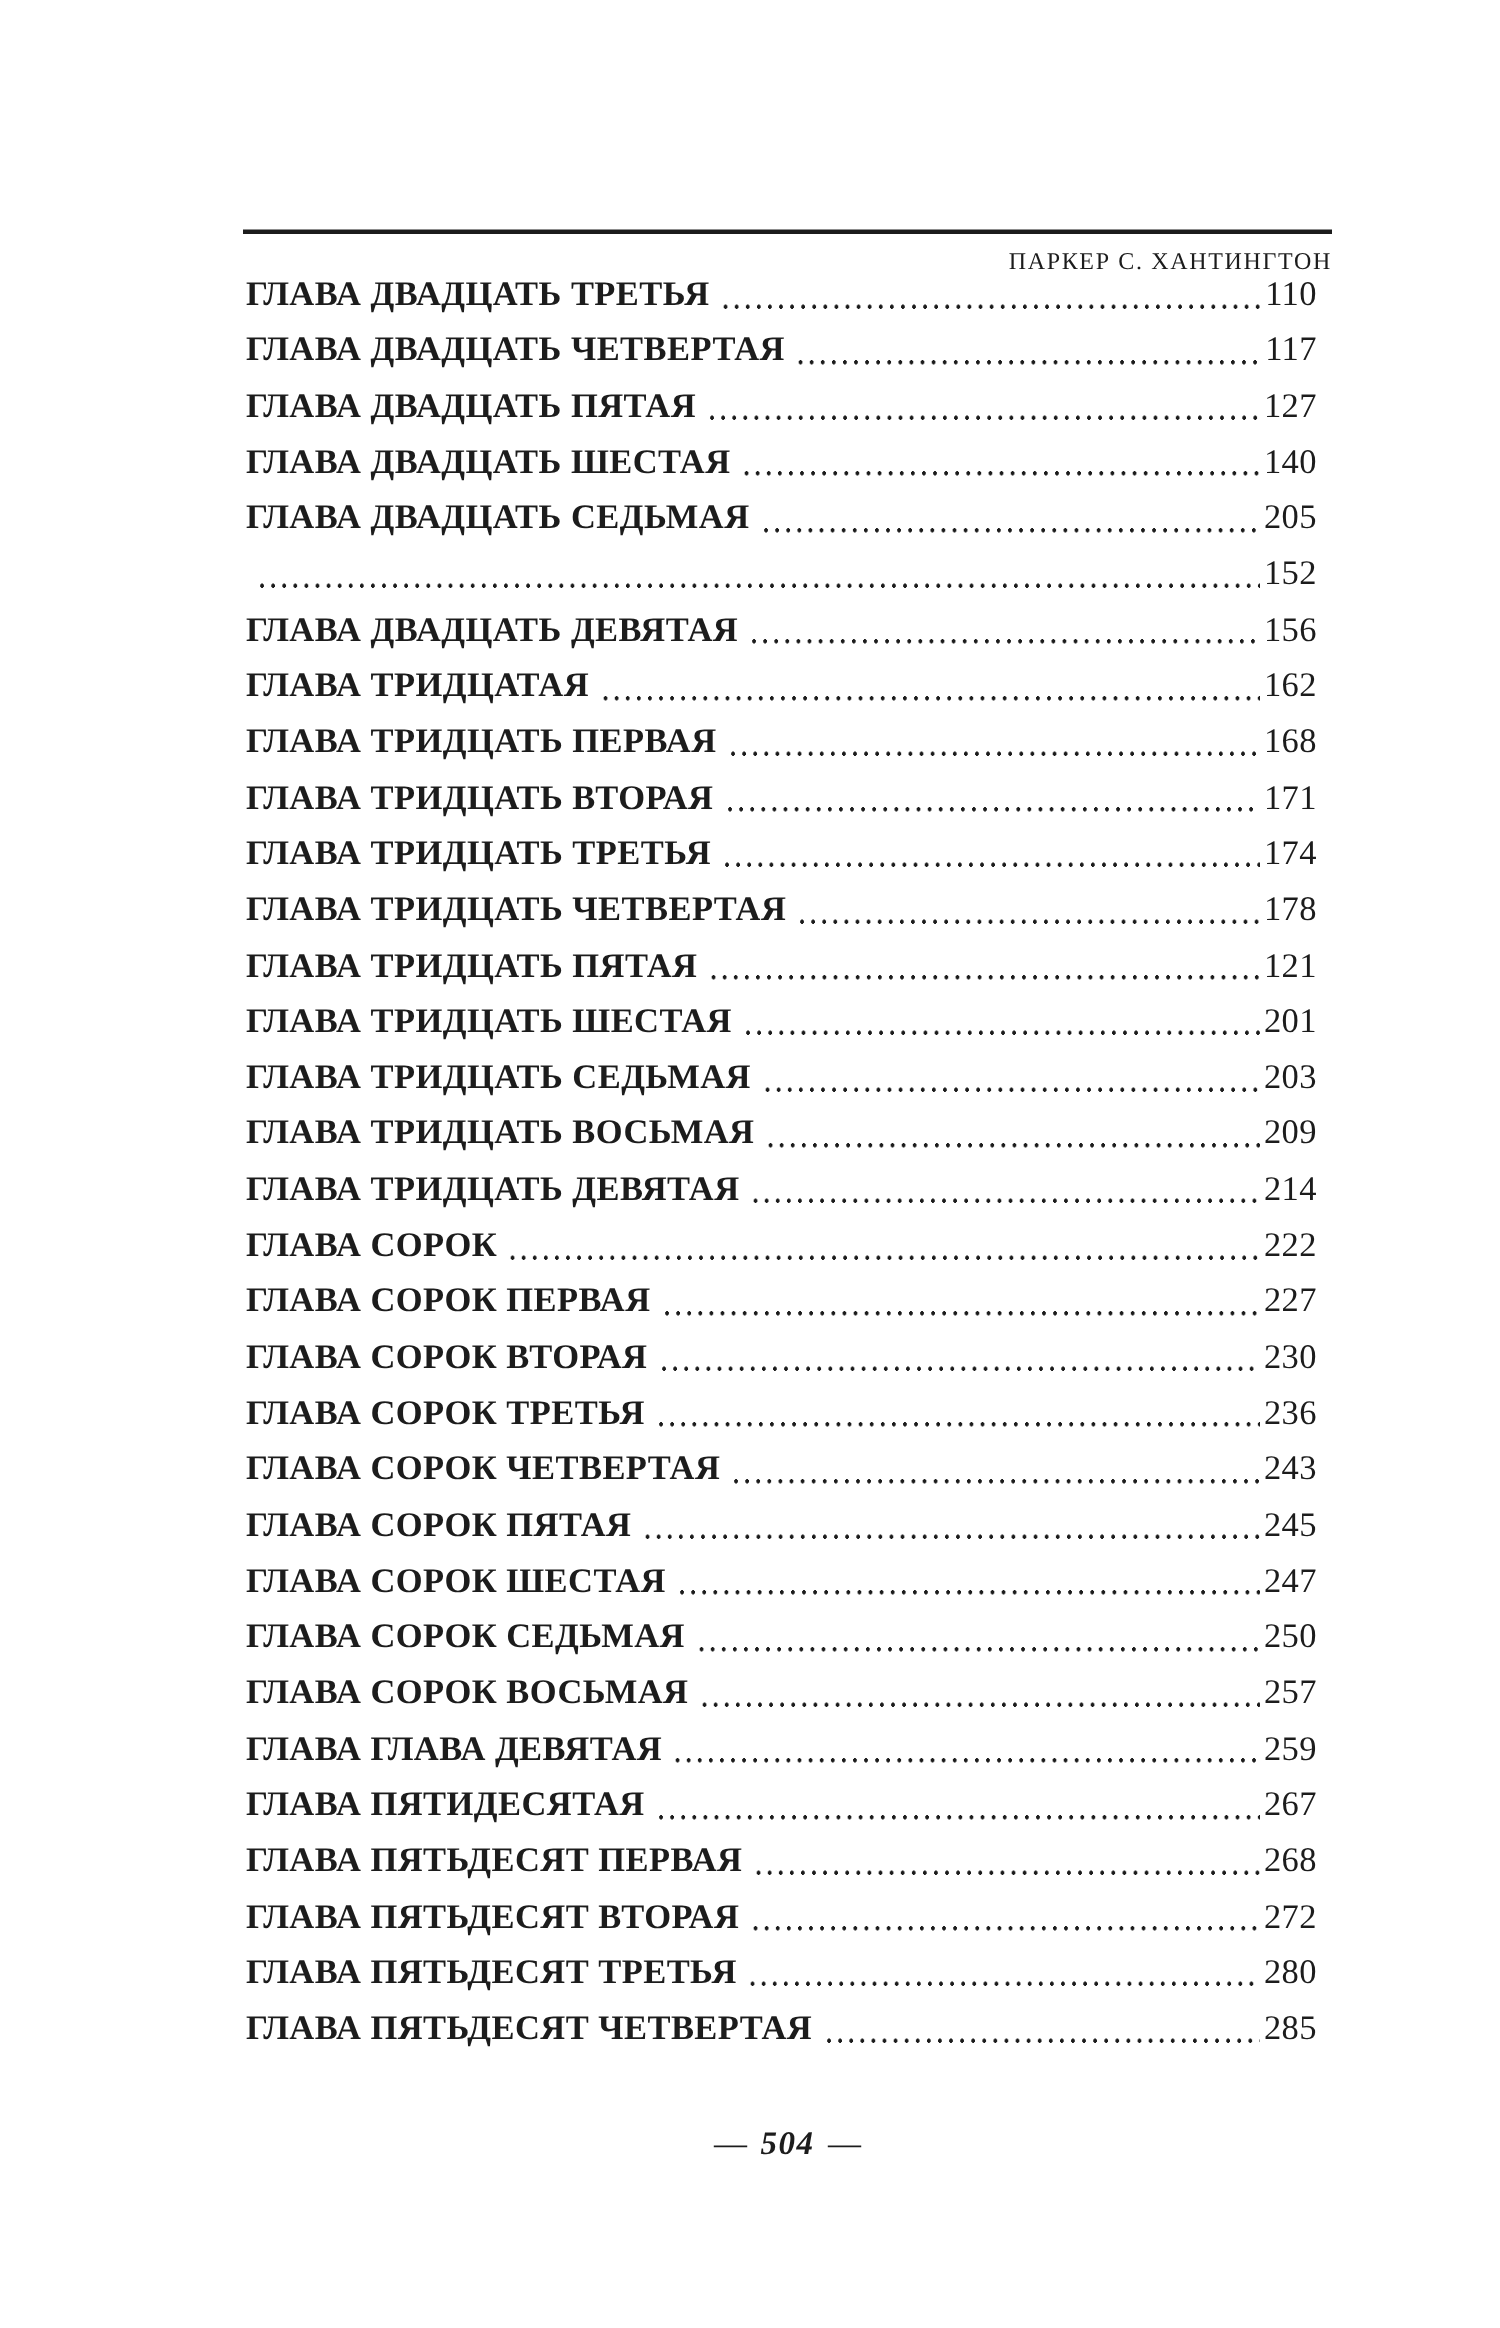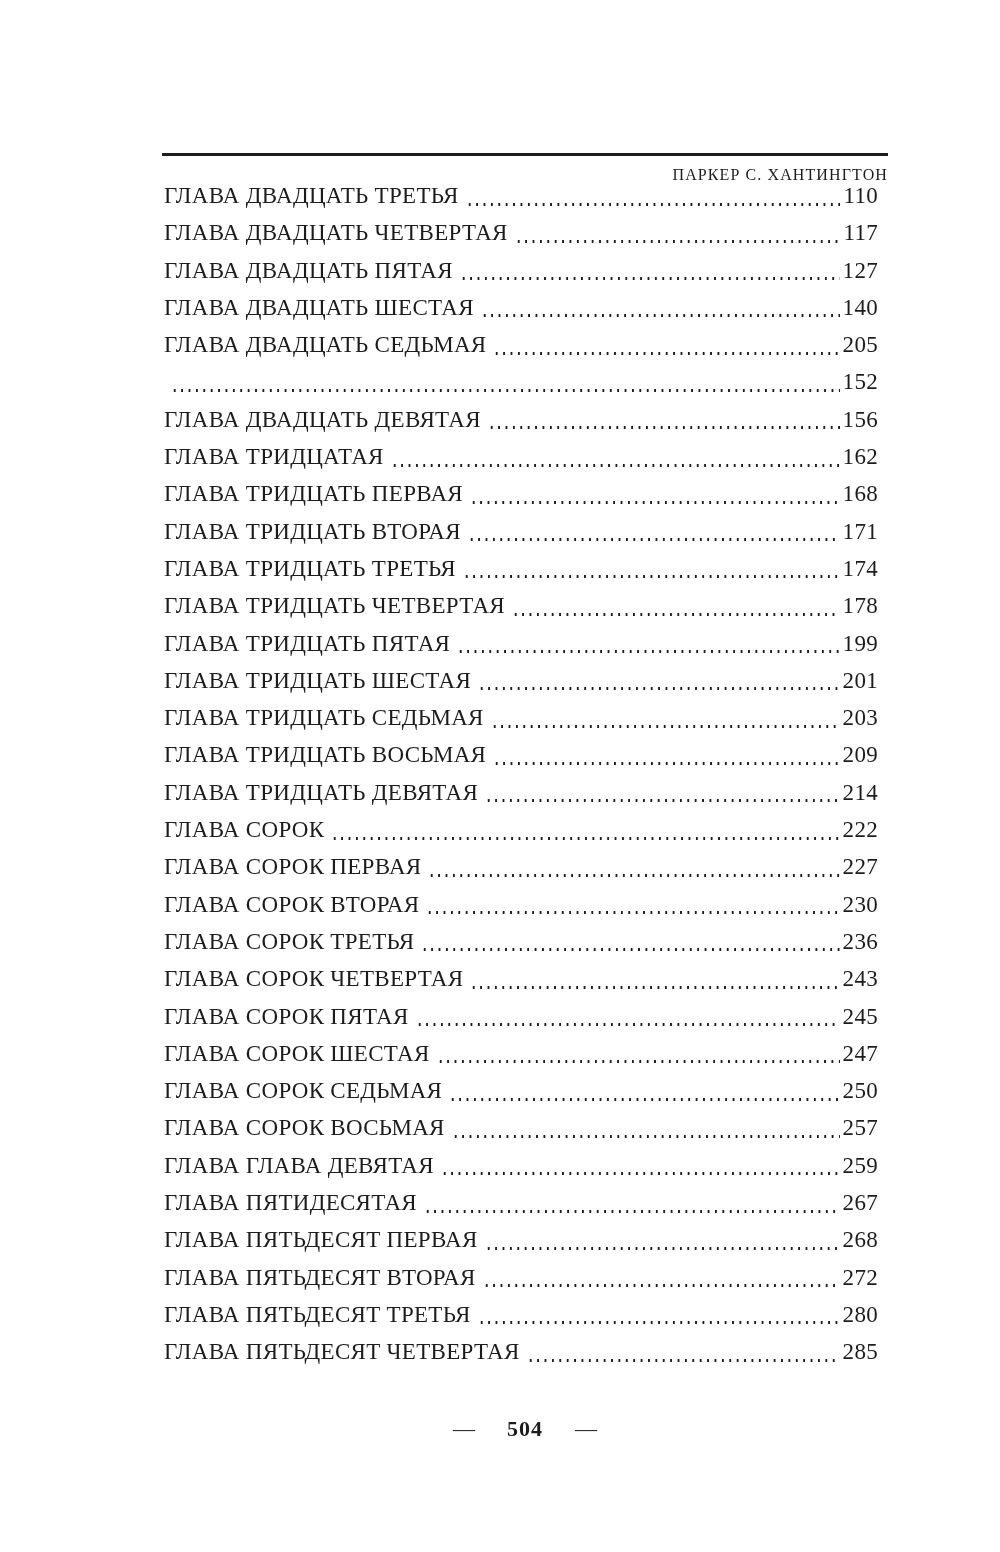--- a/index.html
+++ b/index.html
@@ -59,20 +59,21 @@
     display: flex;
     align-items: baseline;
     height: 37.3px;
     line-height: 37.3px;
     font-size: 23px;
     letter-spacing: 0.3px;
     white-space: nowrap;
   }
   .toc-title {
     flex: 0 0 auto;
+    font-weight: bold;
   }
   .toc-dots {
     flex: 1 1 auto;
     align-self: stretch;
     min-width: 12px;
     margin-left: 7px;
     margin-right: 3px;
     background-image: radial-gradient(circle closest-side, var(--ink) 92%, transparent 100%);
     background-size: 7.4px 2.8px;
     background-repeat: repeat-x;
@@ -86,22 +87,23 @@
     top: 1412px;
     left: 0;
     width: 100%;
     text-align: center;
     font-size: 22px;
     line-height: 34px;
     white-space: nowrap;
   }
   .footer .folio-number {
     font-weight: bold;
-    margin: 0 32px;
+    margin: 0 9px;
     letter-spacing: 1px;
+    font-style: italic;
   }
   .footer .folio-dash {
     font-weight: normal;
   }
 </style>
 </head>
 <body>
 
 <div class="page">
   <div class="column">
@@ -179,21 +181,21 @@
 
         <div class="toc-row">
           <span class="toc-title">ГЛАВА ТРИДЦАТЬ ЧЕТВЕРТАЯ</span>
           <span class="toc-dots"></span>
           <span class="toc-page">178</span>
         </div>
 
         <div class="toc-row">
           <span class="toc-title">ГЛАВА ТРИДЦАТЬ ПЯТАЯ</span>
           <span class="toc-dots"></span>
-          <span class="toc-page">199</span>
+          <span class="toc-page">121</span>
         </div>
 
         <div class="toc-row">
           <span class="toc-title">ГЛАВА ТРИДЦАТЬ ШЕСТАЯ</span>
           <span class="toc-dots"></span>
           <span class="toc-page">201</span>
         </div>
 
         <div class="toc-row">
           <span class="toc-title">ГЛАВА ТРИДЦАТЬ СЕДЬМАЯ</span>

